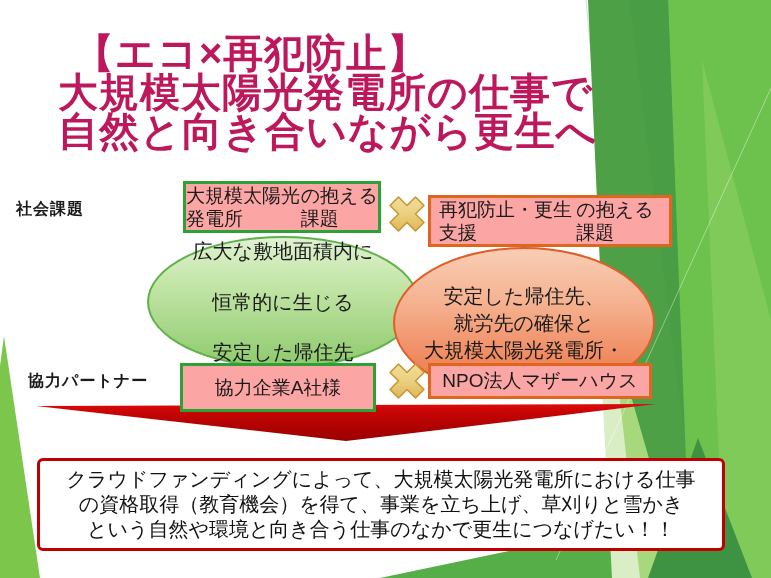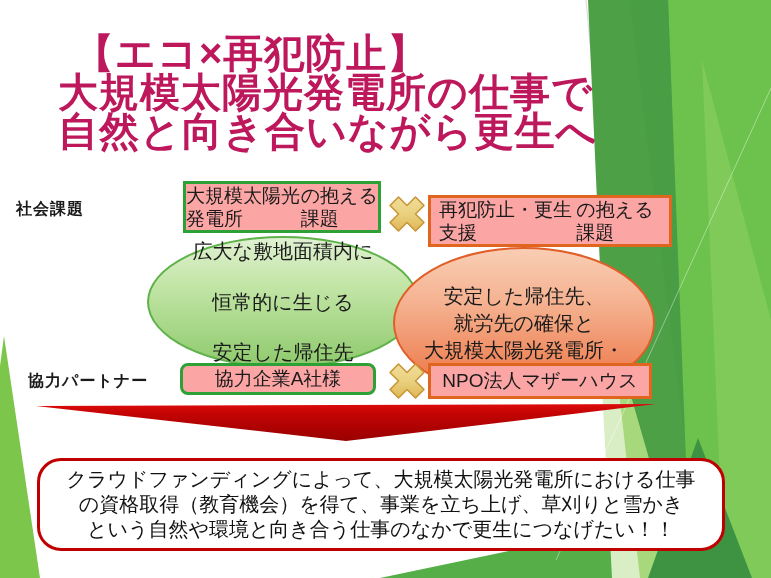--- a/index.html
+++ b/index.html
@@ -37,21 +37,21 @@
     display:flex;flex-direction:row;align-items:center;justify-content:center;
     color:#1a1a1a;
     box-sizing:border-box;
     z-index:5;
   }
   .tag-box span{display:block;}
   .green-border{border:3px solid #2ea136;}
   .orange-border{border:3px solid #e0651f;}
   .box-solar{left:183px;top:181px;width:198px;height:52px;font-size:19px;line-height:23px;}
   .box-recid{left:428px;top:195px;width:244px;height:52px;font-size:19px;line-height:23px;padding-left:8px;}
-  .box-company{left:180px;top:363px;width:196px;height:32px;font-size:19px;border-radius:8px;}
+  .box-company{left:180px;top:363px;width:196px;height:49px;font-size:19px;}
   .box-npo{left:428px;top:363px;width:224px;height:36px;font-size:19px;}
 
   
   .bubble{
     border-radius:50%;
     display:flex;flex-direction:column;align-items:center;justify-content:center;
     text-align:center;color:#1a1a1a;
     box-sizing:border-box;
     z-index:3;
   }
@@ -74,21 +74,21 @@
   .x1{left:387px;top:194px;}
   .x2{left:387px;top:361px;}
 
   
   .arrow{left:30px;top:398px;z-index:4;}
 
   
   .conclusion{
     left:37px;top:458px;width:688px;height:93px;
     background:#ffffff;
-    border:3px solid #c00000;border-radius:24px;
+    border:3px solid #c00000;border-radius:6px;
     display:flex;flex-direction:column;align-items:center;justify-content:center;
     text-align:center;font-size:20px;line-height:25px;color:#111;
     box-sizing:border-box;
     z-index:5;
   }
   .conclusion span{display:block;white-space:nowrap;}
 
   .bg{left:0;top:0;z-index:1;}
 </style>
 </head>

